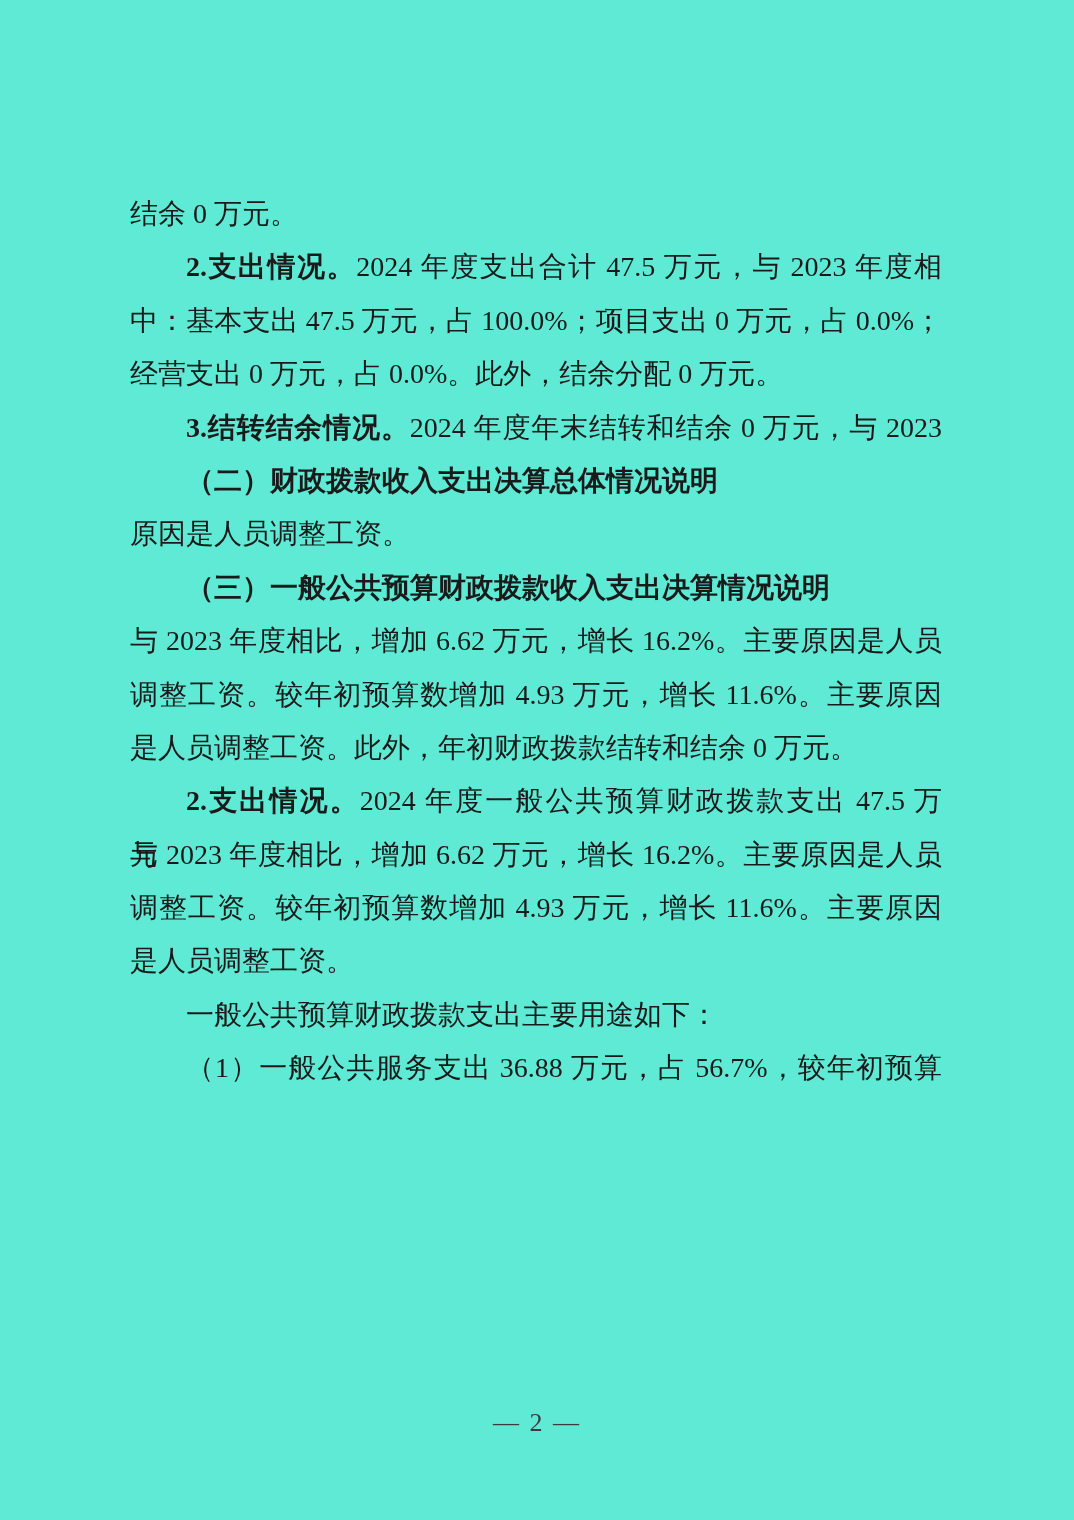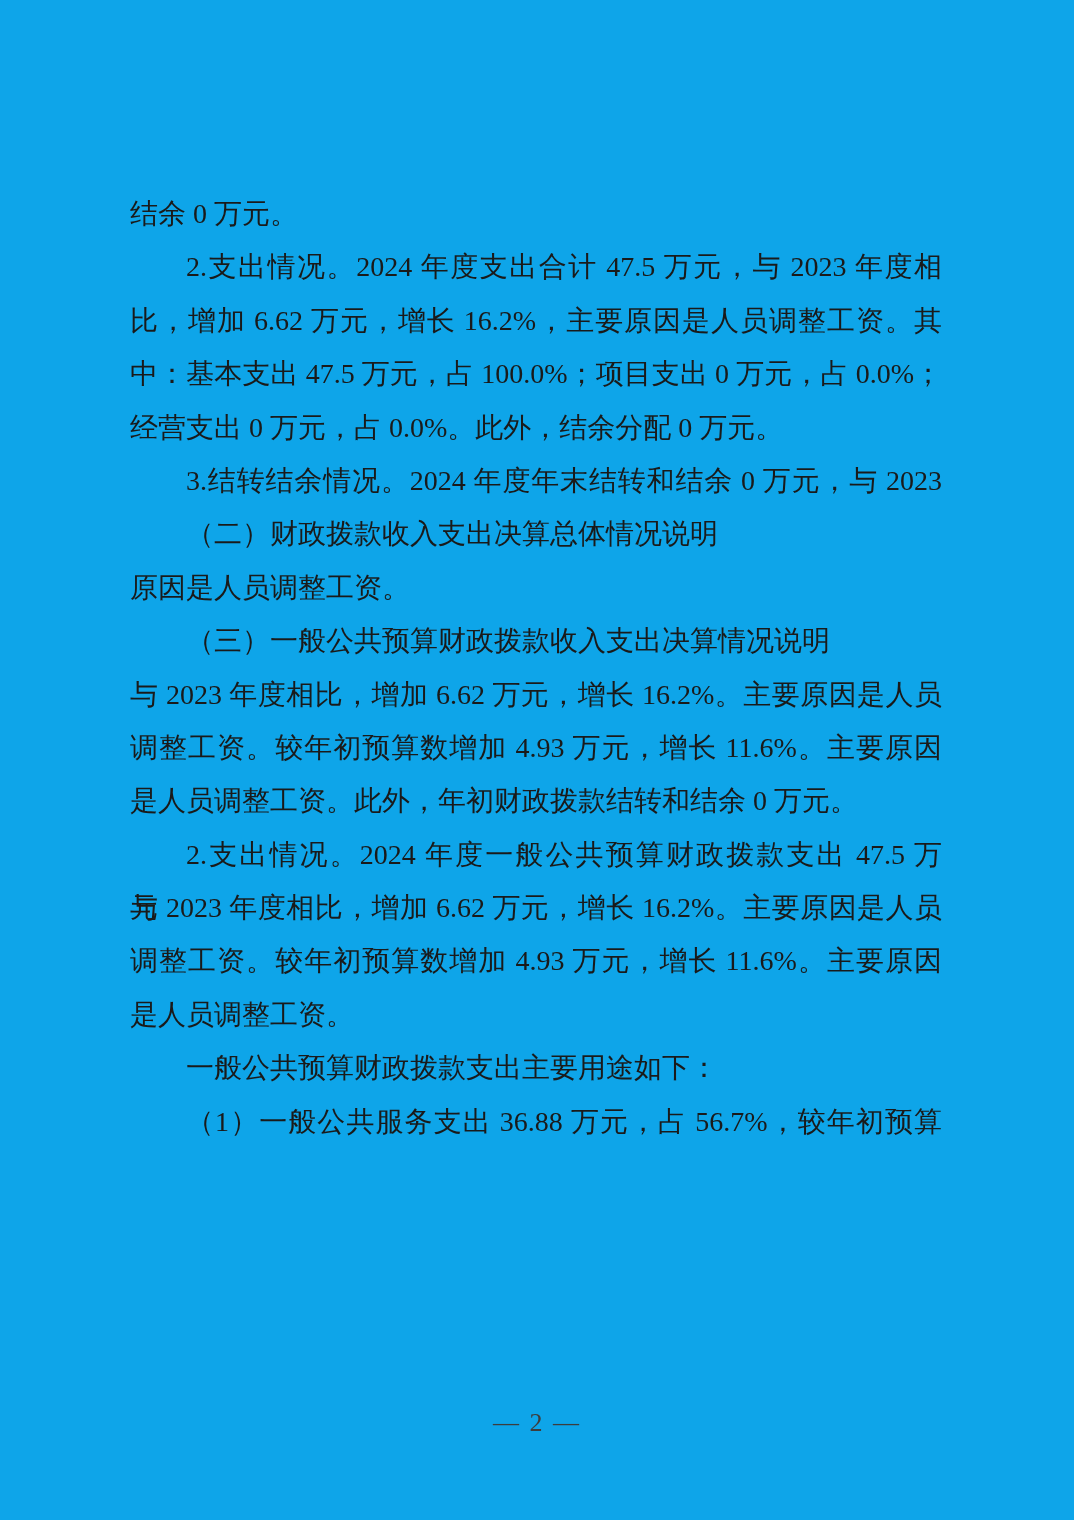--- a/index.html
+++ b/index.html
@@ -13,21 +13,21 @@
     position: relative;
     overflow: hidden;
     font-family: "Liberation Serif", "DejaVu Serif", serif;
     color: #1a1a1a;
   }
   .page {
     position: absolute;
     left: 0; top: 0;
     width: 1074px;
     height: 1520px;
-    background: #0ea5e9;
+    background: #5eead4;
   }
   .text-block {
     position: absolute;
     left: 130px;
     top: 187px;
     width: 812px;
   }
   .line {
     height: 53.4px;
     line-height: 53.4px;
@@ -37,42 +37,41 @@
   }
   .line.fill {
     text-align: justify;
     text-align-last: justify;
     text-justify: inter-character;
   }
   .line.indent {
     text-indent: 2em;
   }
   .line b {
-    font-weight: normal;
+    font-weight: bold;
   }
   .footer {
     position: absolute;
     left: 0;
     top: 1403px;
     width: 1074px;
     text-align: center;
     font-size: 26px;
     line-height: 40px;
     color: #3d3d3d;
     letter-spacing: 2px;
   }
 </style>
 </head>
 <body>
 
 <div class="page">
   <div class="text-block">
       <div class="line">结余 0 万元。</div>
       <div class="line indent fill"><b>2.支出情况。</b>2024 年度支出合计 47.5 万元，与 2023 年度相</div>
-      <div class="line fill">比，增加 6.62 万元，增长 16.2%，主要原因是人员调整工资。其</div>
       <div class="line fill">中：基本支出 47.5 万元，占 100.0%；项目支出 0 万元，占 0.0%；</div>
       <div class="line">经营支出 0 万元，占 0.0%。此外，结余分配 0 万元。</div>
       <div class="line indent fill"><b>3.结转结余情况。</b>2024 年度年末结转和结余 0 万元，与 2023</div>
       <div class="line indent"><b>（二）财政拨款收入支出决算总体情况说明</b></div>
       <div class="line">原因是人员调整工资。</div>
       <div class="line indent"><b>（三）一般公共预算财政拨款收入支出决算情况说明</b></div>
       <div class="line fill">与 2023 年度相比，增加 6.62 万元，增长 16.2%。主要原因是人员</div>
       <div class="line fill">调整工资。较年初预算数增加 4.93 万元，增长 11.6%。主要原因</div>
       <div class="line">是人员调整工资。此外，年初财政拨款结转和结余 0 万元。</div>
       <div class="line indent fill"><b>2.支出情况。</b>2024 年度一般公共预算财政拨款支出 47.5 万元，</div>

